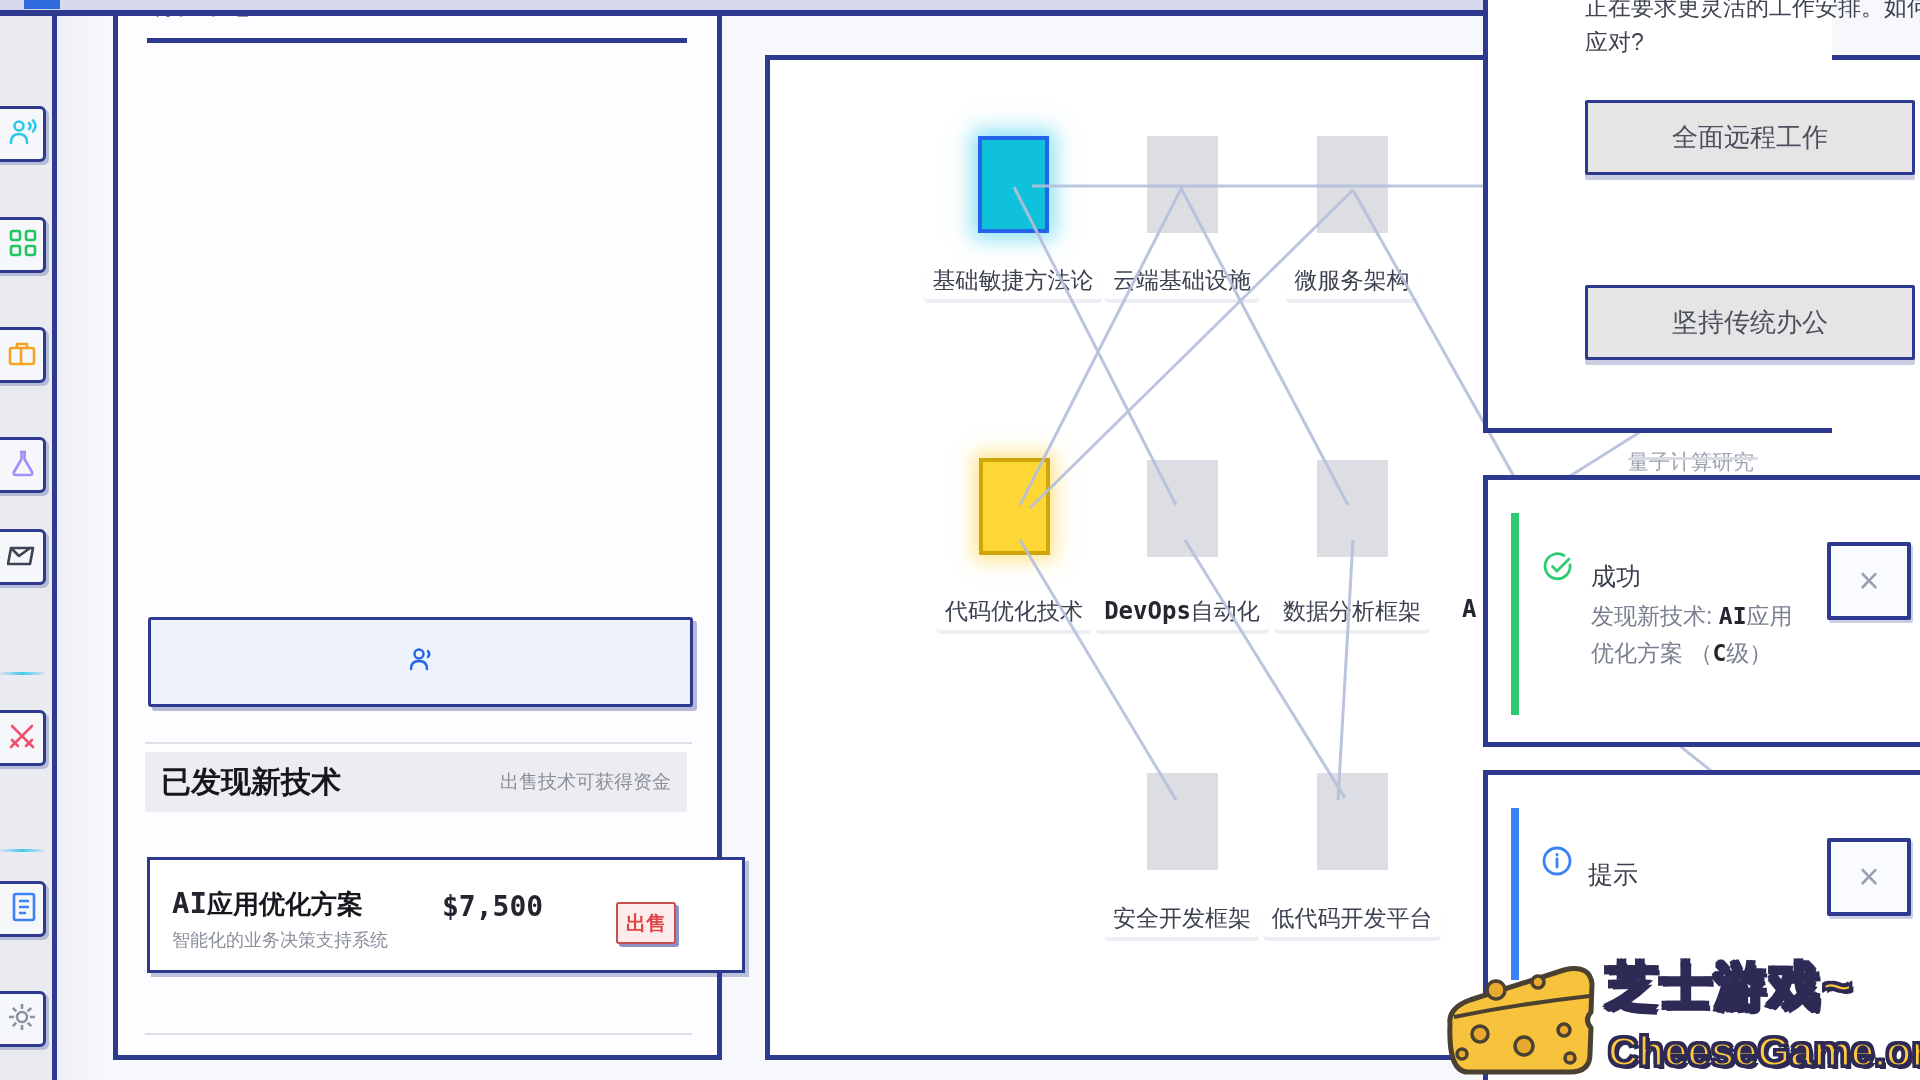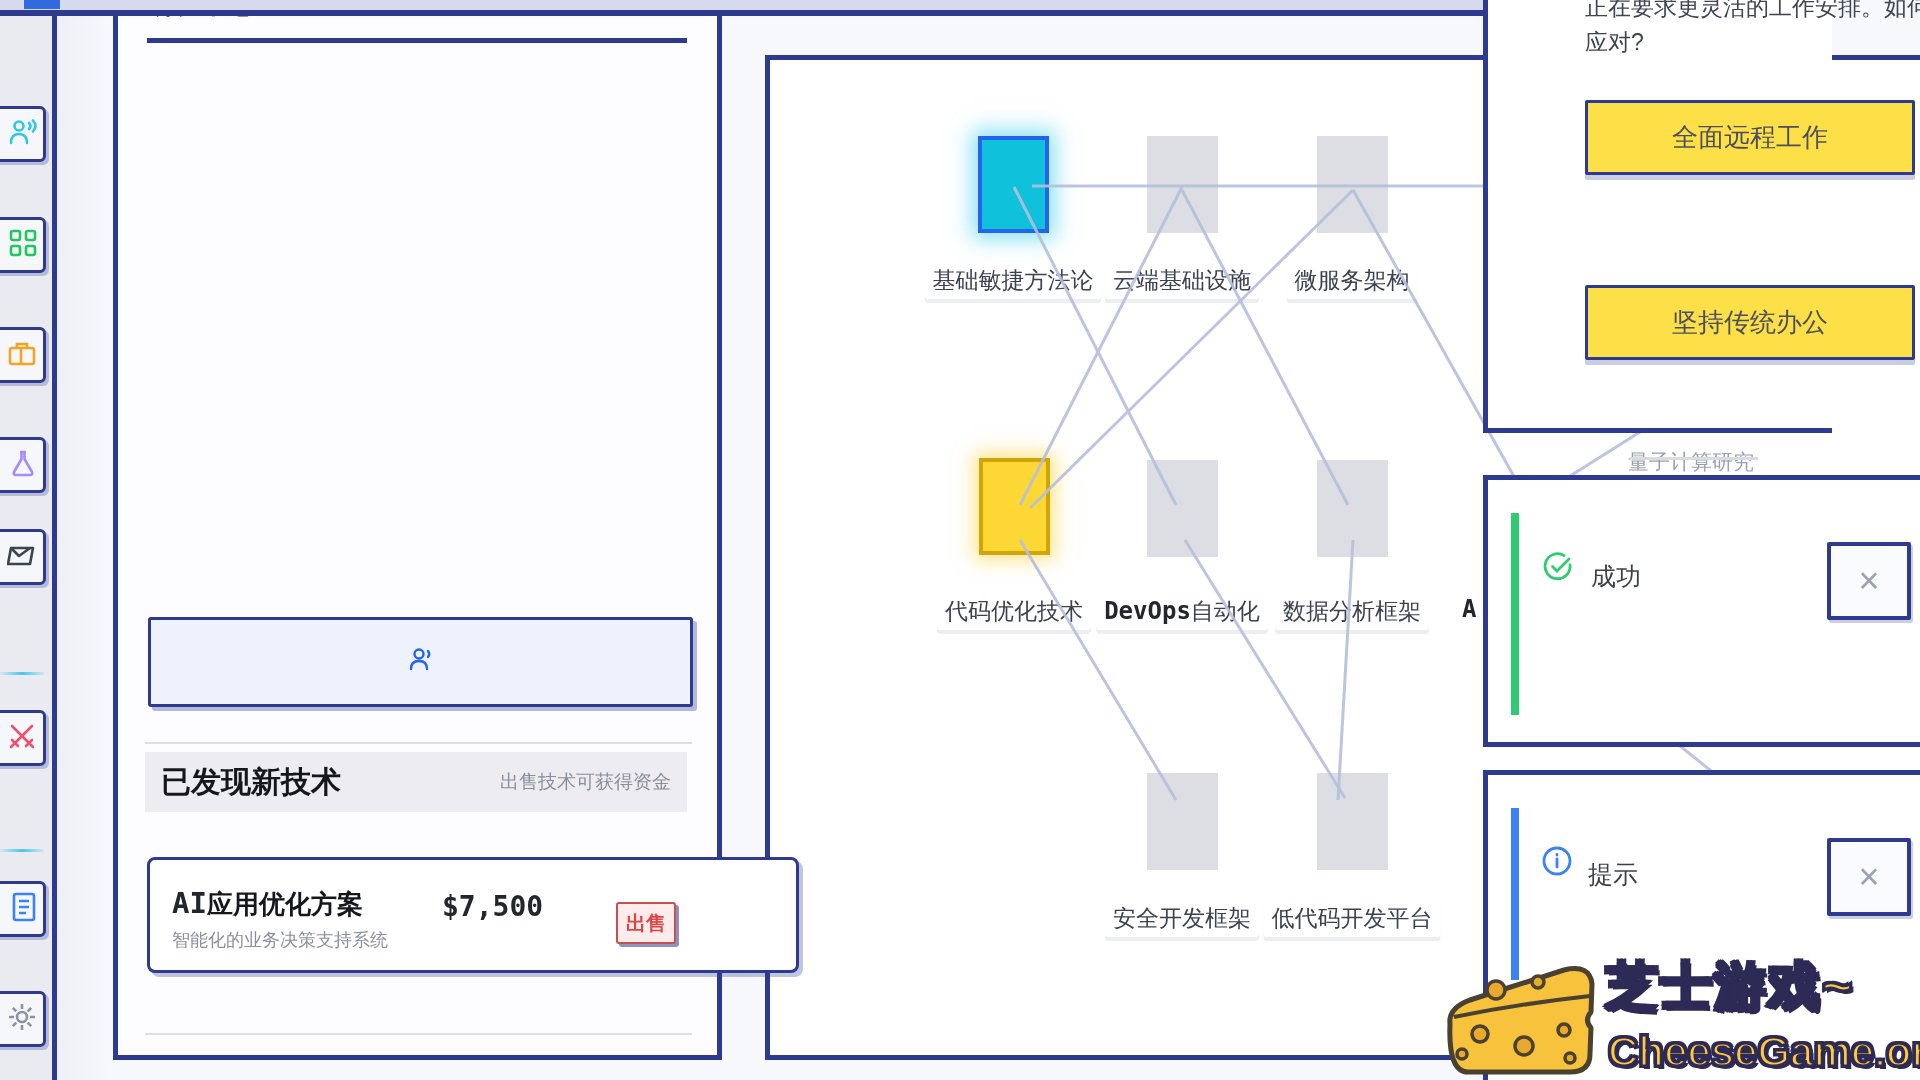--- a/index.html
+++ b/index.html
@@ -44,22 +44,22 @@
     border:3px solid #2e3a8f;border-radius:3px;box-shadow:4px 4px 0 rgba(46,58,143,.35);
     display:flex;align-items:center;justify-content:center;gap:12px;
     font-size:26px;color:#2563eb;cursor:pointer;z-index:3;box-sizing:border-box;
   }
   .thin-divider{left:145px;width:547px;height:2px;background:#dddfe8;z-index:3;}
   .found-header{left:145px;top:752px;width:542px;height:60px;background:#ececf1;
     display:flex;align-items:center;justify-content:space-between;
     padding:0 16px;box-sizing:border-box;z-index:3;}
   .found-title{font-size:30px;font-weight:bold;color:#15171d;}
   .found-hint{font-size:19px;color:#8a8f9c;margin-left:36px;}
-  .tech-card{left:147px;top:857px;width:652px;height:116px;background:#ffffff;
-    border:3px solid #2e3a8f;border-radius:8px;box-shadow:4px 4px 0 rgba(46,58,143,.3);
+  .tech-card{left:147px;top:857px;width:598px;height:116px;background:#ffffff;
+    border:3px solid #2e3a8f;border-radius:0;box-shadow:4px 4px 0 rgba(46,58,143,.3);
     z-index:3;box-sizing:border-box;}
   .tech-name{position:absolute;left:22px;top:26px;font-size:26px;font-weight:bold;color:#15171d;}
   .tech-name .num{font-size:29px;}
   .tech-desc{position:absolute;left:22px;top:68px;font-size:18px;color:#8a8f9c;}
   .tech-price{position:absolute;left:292px;top:30px;font-size:28px;}
   .sell-btn{position:absolute;left:435px;top:42px;width:60px;height:42px;
     background:#fdecec;border:2px solid #c94f4f;border-radius:3px;
     box-shadow:3px 3px 0 rgba(46,58,143,.55);
     display:flex;align-items:center;justify-content:center;
     font-size:20px;font-weight:bold;color:#e04444;cursor:pointer;box-sizing:border-box;margin-left:31px;}
@@ -80,21 +80,21 @@
   .quantum-underline{position:absolute;left:1630px;top:457px;width:128px;height:3px;background:#d9dbe3;z-index:2;}
   .frag-label{position:absolute;left:1462px;top:595px;font-size:24px;z-index:2;}
   svg.wires{position:absolute;left:765px;top:55px;z-index:3;pointer-events:none;}
 
   
   .dialog-panel{left:1483px;top:0;width:349px;height:433px;background:#ffffff;
     border-left:5px solid #2e3a8f;border-bottom:5px solid #2e3a8f;box-sizing:border-box;z-index:5;}
   .dialog-msg{position:absolute;left:97px;top:-10px;width:350px;
     font-size:23px;line-height:35px;color:#3f4450;}
   .dialog-btn{position:absolute;left:97px;width:330px;height:75px;
-    background:#fde047;border:3px solid #2e3a8f;border-radius:2px;
+    background:#e5e5e5;border:3px solid #2e3a8f;border-radius:2px;
     box-shadow:0 5px 0 rgba(150,155,195,.5);
     display:flex;align-items:center;justify-content:center;
     font-size:26px;color:#4c505e;cursor:pointer;box-sizing:border-box;}
 
   .toast{background:#ffffff;box-sizing:border-box;z-index:5;}
   .toast-success{left:1483px;top:475px;width:437px;height:272px;border:5px solid #2e3a8f;border-right:none;}
   .toast-tip{left:1483px;top:770px;width:437px;height:312px;border-left:5px solid #2e3a8f;border-top:5px solid #2e3a8f;}
   .accent-bar{position:absolute;left:23px;width:8px;}
   .toast-title{position:absolute;font-size:25px;color:#3a3f4a;}
   .toast-body{position:absolute;font-size:23px;line-height:37px;color:#7a8090;}
@@ -309,20 +309,23 @@
   <div class="accent-bar" style="top:33px;height:202px;background:#2ecc71"></div>
   <div style="position:absolute;left:55px;top:72px">
     <svg width="30" height="30" viewBox="0 0 30 30">
         <g fill="none" stroke="#2ecc71" stroke-width="2.8" stroke-linecap="round">
           <path d="M27 13 a12.5 12.5 0 1 1 -6 -9.5"></path>
           <path d="M9.5 14.5 L14 19 L26 7"></path>
         </g>
       </svg>
   </div>
   <div class="toast-title" style="left:103px;top:80px">成功</div>
+  <div class="toast-body" style="left:103px;top:118px;width:222px">
+    <span>发现新技术: </span><span class="num">AI</span><span>应用优化方案 （</span><span class="num">C</span><span>级）</span>
+  </div>
   <div class="close-btn" style="left:339px;top:62px">
     <span>×</span>
   </div>
 </div>
 
 <div class="abs toast toast-tip">
   <div class="accent-bar" style="top:33px;height:172px;background:#3b82f6"></div>
   <div style="position:absolute;left:53px;top:70px">
     <svg width="32" height="32" viewBox="0 0 32 32">
         <g fill="none" stroke="#3b82f6" stroke-width="2.8" stroke-linecap="round">

